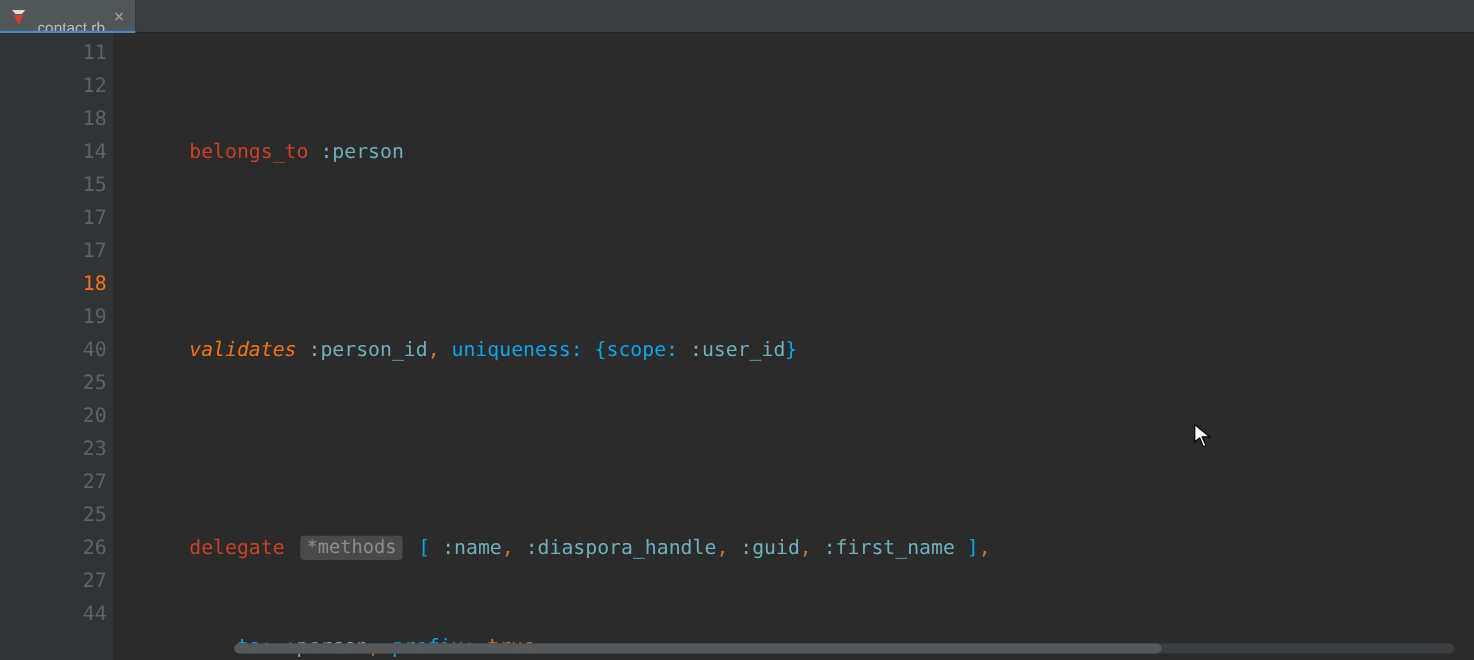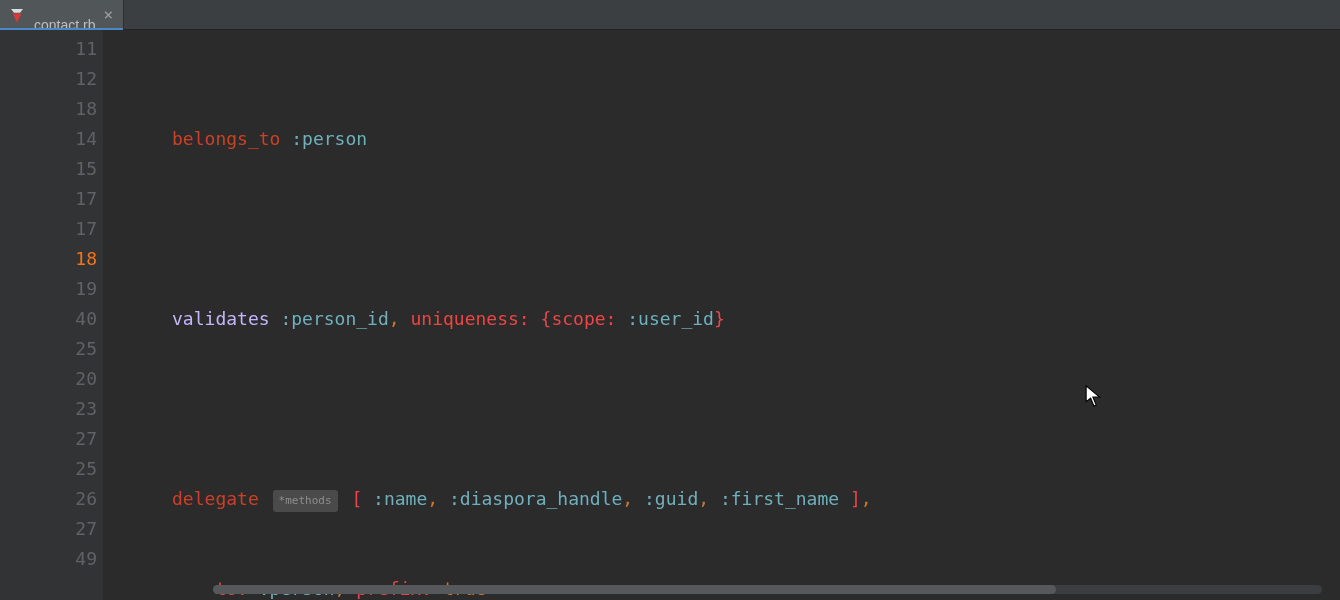--- a/index.html
+++ b/index.html
@@ -80,31 +80,31 @@
     line-height: 30px;
     white-space: pre;
     height: 100%;
   }
   .line {
     height: 30px;
     padding-left: 4px;
     position: relative;
   }
   .tok-red     { color: #cc4125; }        
-  .tok-redi    { color: #c4b5fd; } 
+  .tok-redi    { color: #f97316; font-style: italic; } 
   .tok-orange  { color: #cb772f; }        
   .tok-teal    { color: #6fb0be; }        
-  .tok-gray    { color: #ef4444; }        
+  .tok-gray    { color: #0ea5e9; }        
   .tok-pill {
     background: #4a4a4a;
     border-radius: 3px;
     color: #8d8d8d;
     padding: 0 6px;
     margin: 0 3px;
-    font-size: 11px;
+    font-size: 17px;
     display: inline-block;
     line-height: 22px;
     position: relative; top: -1px;
   }
   .cursor-arrow {
     position: absolute;
     width: 18px; height: 24px;
     pointer-events: none;
   }
   .hscroll {
@@ -152,21 +152,21 @@
       <div class="ln current">18</div>
       <div class="ln">19</div>
       <div class="ln">40</div>
       <div class="ln">25</div>
       <div class="ln">20</div>
       <div class="ln">23</div>
       <div class="ln">27</div>
       <div class="ln">25</div>
       <div class="ln">26</div>
       <div class="ln">27</div>
-      <div class="ln">49</div>
+      <div class="ln">44</div>
     </div>
 
   <div class="code" id="code">
 
     <div class="line"><span>      </span><span class="tok-red">belongs_to</span><span> </span><span class="tok-teal">:person</span></div>
     <div class="line"></div>
     <div class="line"><span>      </span><span class="tok-redi">validates</span><span> </span><span class="tok-teal">:person_id</span><span class="tok-orange">, </span><span class="tok-gray">uniqueness: </span><span class="tok-gray">{</span><span class="tok-gray">scope: </span><span class="tok-teal">:user_id</span><span class="tok-gray">}</span></div>
     <div class="line"></div>
     <div class="line"><span>      </span><span class="tok-red">delegate</span><span> </span><span class="tok-pill">*methods</span><span class="tok-gray"> [ </span><span class="tok-teal">:name</span><span class="tok-orange">, </span><span class="tok-teal">:diaspora_handle</span><span class="tok-orange">, </span><span class="tok-teal">:guid</span><span class="tok-orange">, </span><span class="tok-teal">:first_name</span><span class="tok-gray"> ]</span><span class="tok-orange">,</span></div>
     <div class="line"><span>          </span><span class="tok-gray">to: </span><span class="tok-teal">:person</span><span class="tok-orange">, </span><span class="tok-gray">prefix: </span><span class="tok-orange">true</span></div>

